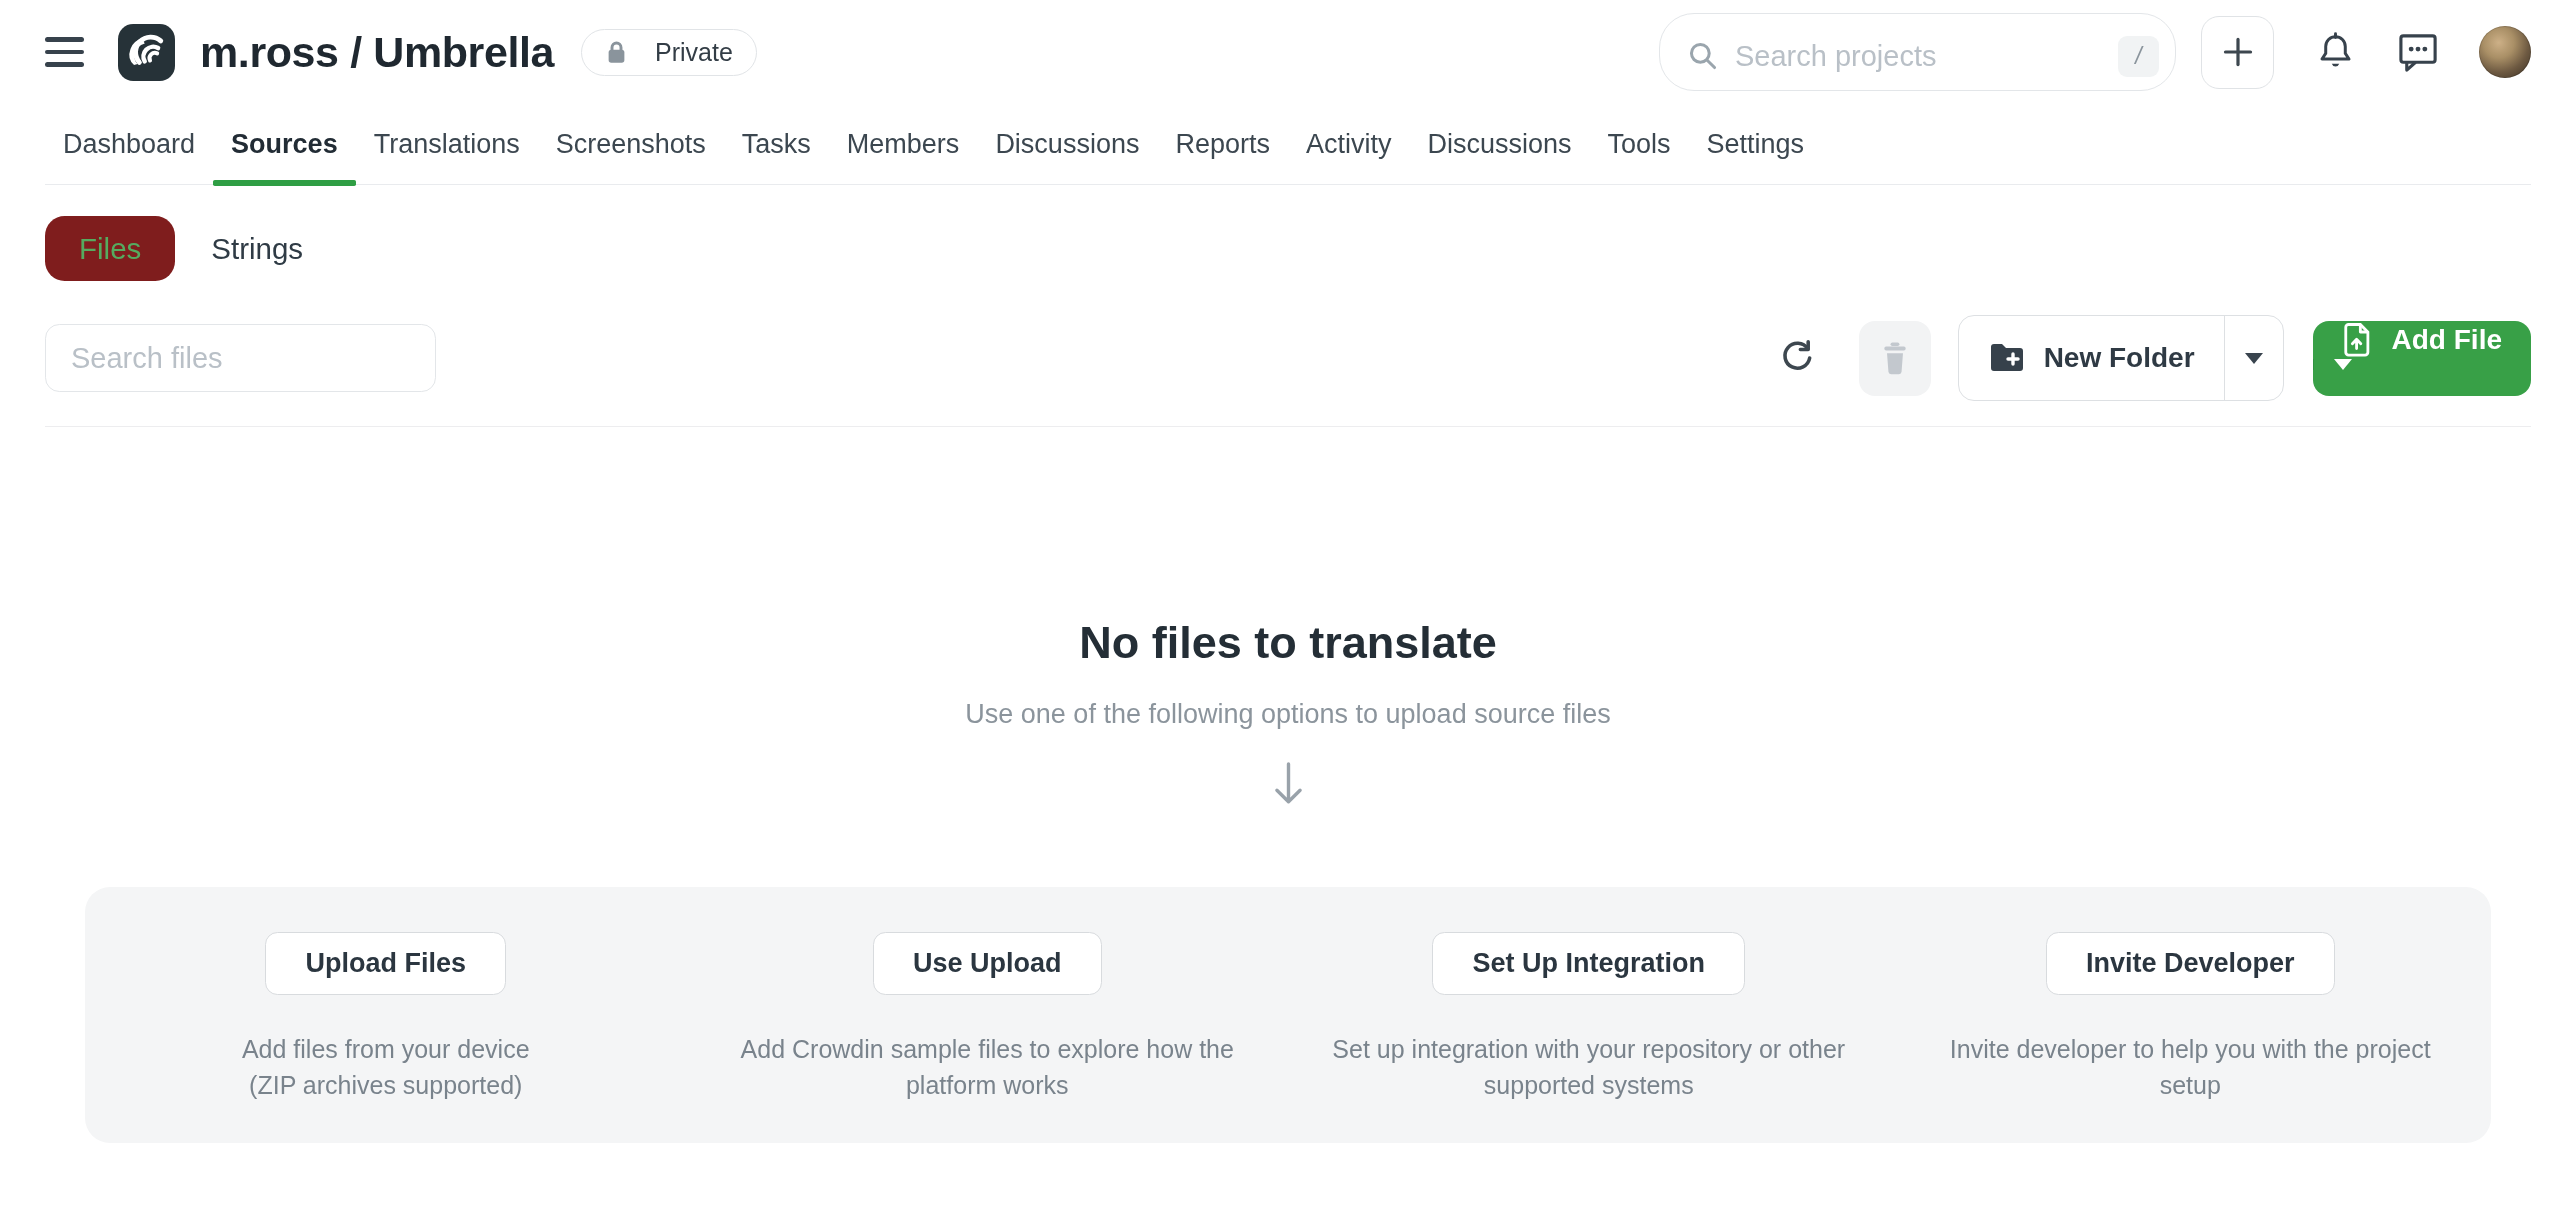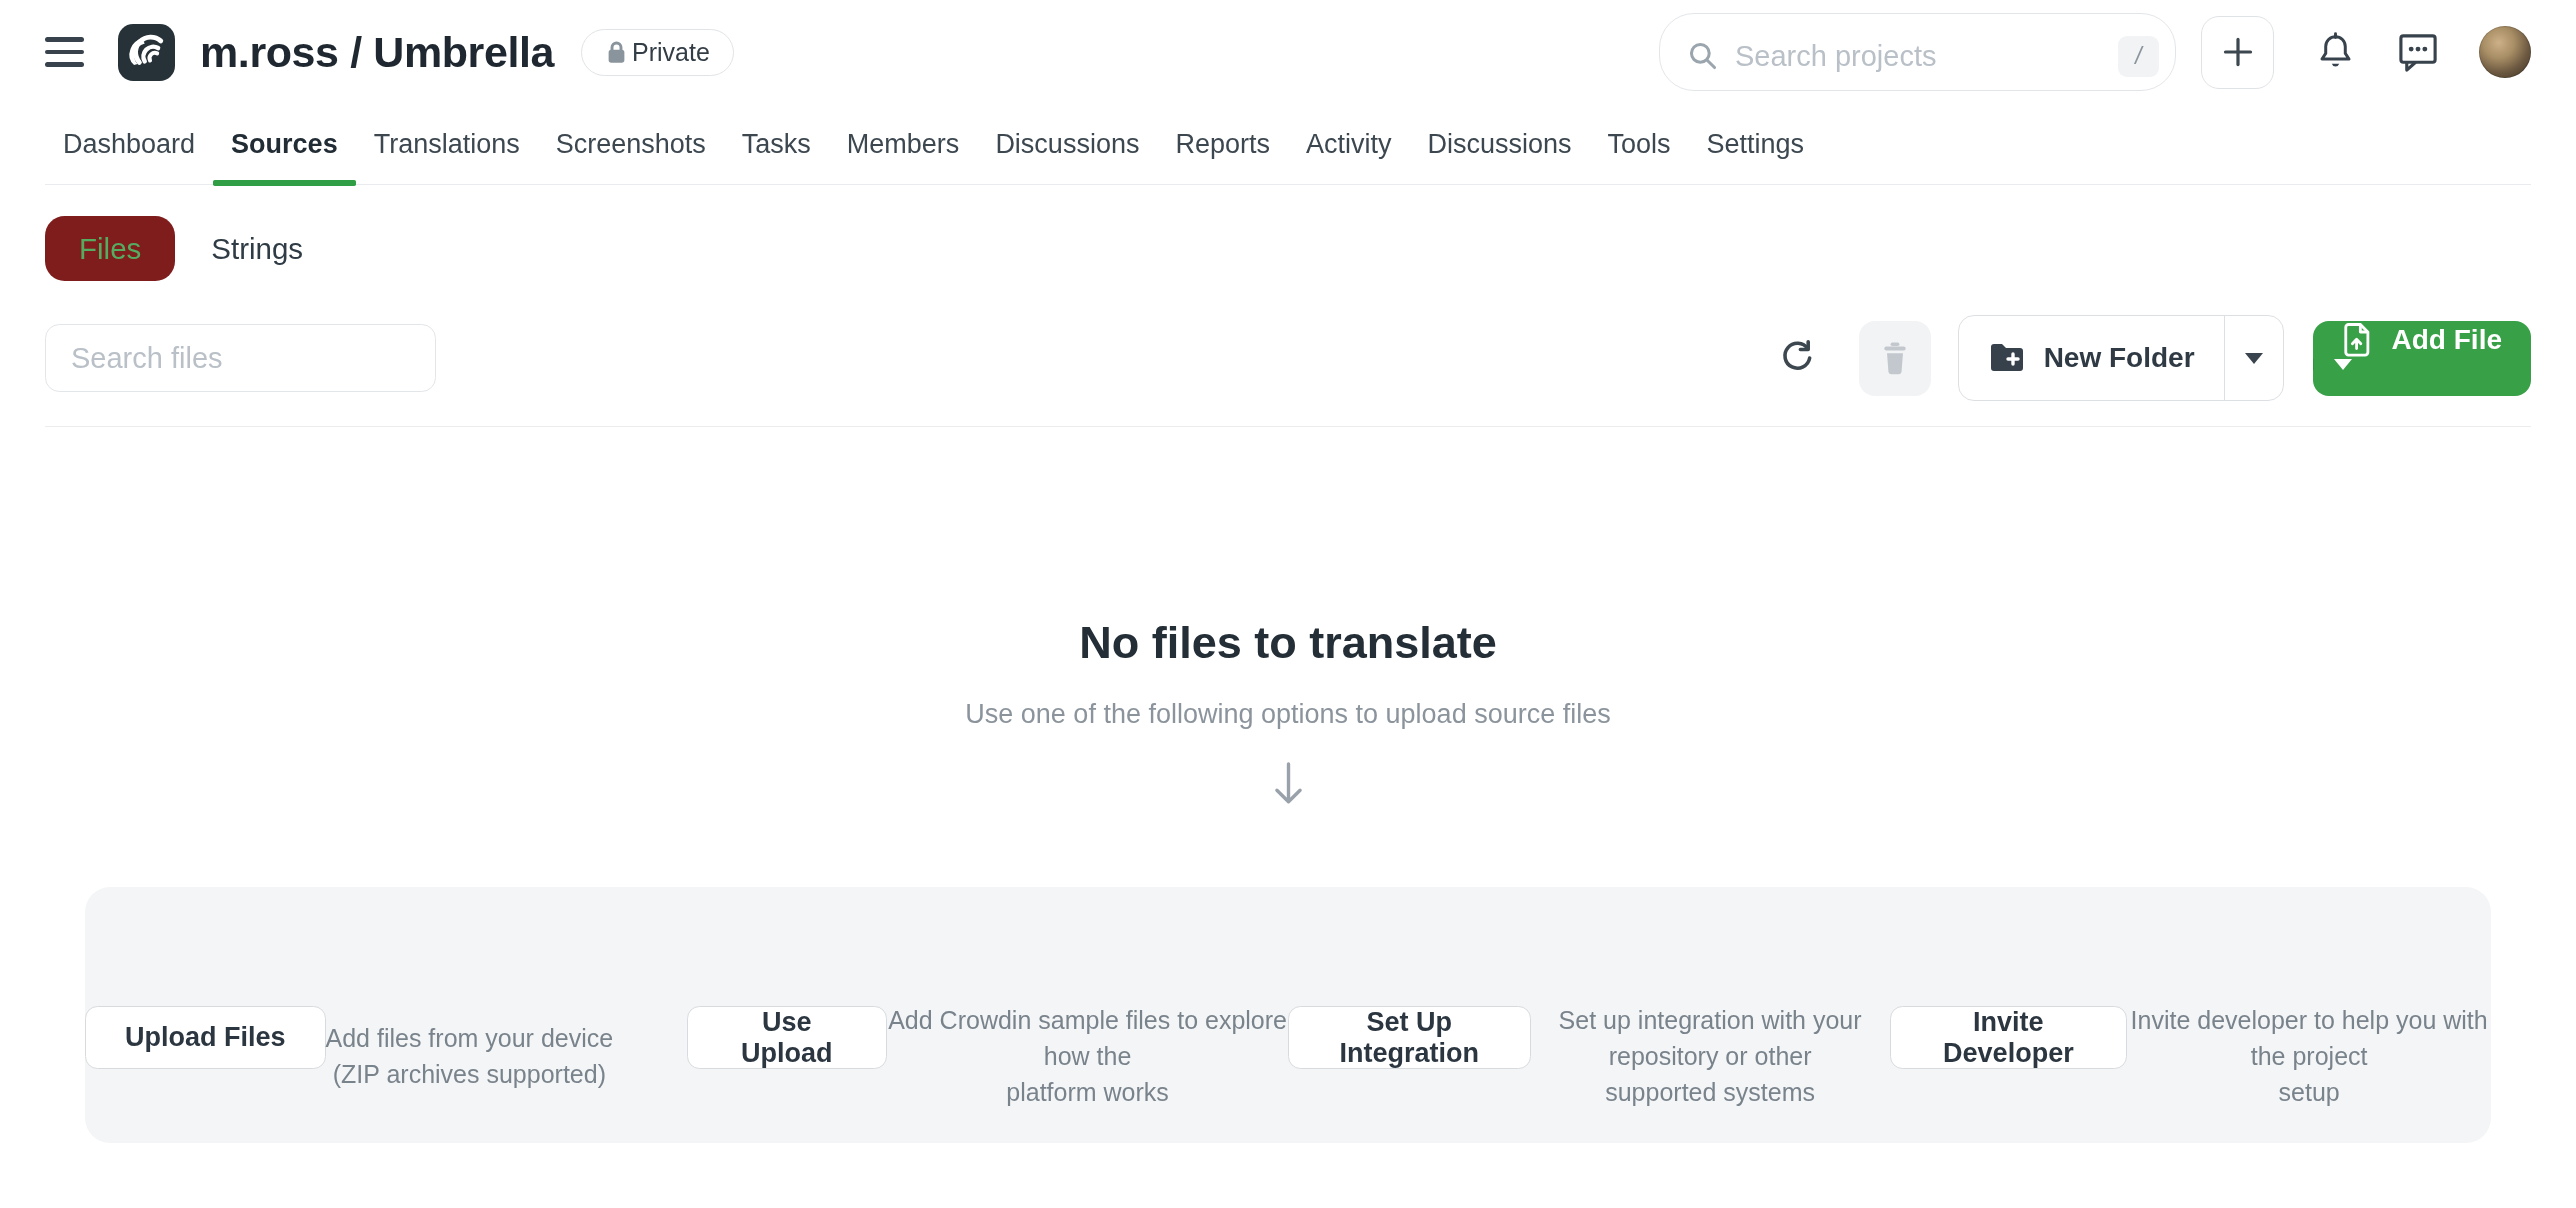--- a/index.html
+++ b/index.html
@@ -5,21 +5,21 @@
   * { margin:0; padding:0; box-sizing:border-box; }
   html,body { width:2576px; height:1208px; background:#ffffff;
     font-family:"Liberation Sans", sans-serif; color:#2b353f; overflow:hidden; }
 
   
   .header { height:104px; padding:0 45px; display:flex; align-items:center; }
   .hamburger { width:39px; display:flex; flex-direction:column; gap:8px; cursor:pointer; }
   .hamburger span { display:block; height:4.5px; background:#37424c; border-radius:2.7px; }
   .logo { width:57px; height:57px; margin-left:34px; flex:0 0 auto; }
   .proj-title { margin-left:25px; font-size:43px; font-weight:700; color:#1f2830; letter-spacing:-0.4px; white-space:nowrap; }
-  .private-pill { margin-left:27px; height:47px; display:flex; align-items:center; gap:4px;
+  .private-pill { margin-left:27px; height:47px; display:flex; align-items:center; gap:27px;
     padding:0 23px; border:1.8px solid #e1e4e7; border-radius:25px; background:#fff;
     font-size:25px; color:#333d46; }
   .spacer { flex:1; }
 
   .search-box { width:517px; height:78px; border:1.8px solid #e3e6e9; border-radius:35px;
     display:flex; align-items:center; padding:8px 16px 0 27px; background:#fff; }
   .search-box input { border:none; outline:none; flex:1; font-size:29px; color:#3a444d;
     font-family:"Liberation Sans", sans-serif; margin-left:16px; background:transparent; min-width:0;}
   .search-box input::placeholder { color:#b9c0c7; }
   .slash-badge { width:41px; height:41px; background:#f1f3f4; border-radius:9px;
@@ -76,21 +76,21 @@
 
   
   .empty { text-align:center; }
   .empty h1 { margin-top:190px; font-size:45px; font-weight:700; color:#242e36; }
   .empty p { margin-top:30px; font-size:27px; color:#8b949c; }
   .empty .down-arrow { margin-top:30px; }
 
   
   .panel { width:2406px; height:256px; margin:77px auto 0; background:#f4f5f6;
     border-radius:25px; display:grid; grid-template-columns:repeat(4,1fr); padding-top:45px; }
-  .opt { display:flex; align-items:center; }
+  .opt { display:flex; flex-direction:column; align-items:center; }
   .opt-btn { height:63px; padding:0 39px; background:#fff; border:1.8px solid #d8dbde;
     border-radius:12.5px; font-size:27px; font-weight:700; color:#2b3640; cursor:pointer;
     font-family:"Liberation Sans", sans-serif; }
   .opt-desc { margin-top:36px; font-size:25px; line-height:36px; color:#79838c; text-align:center; }
 </style>
 </head>
 <body>
 
 <div class="header">
   <div class="hamburger">

